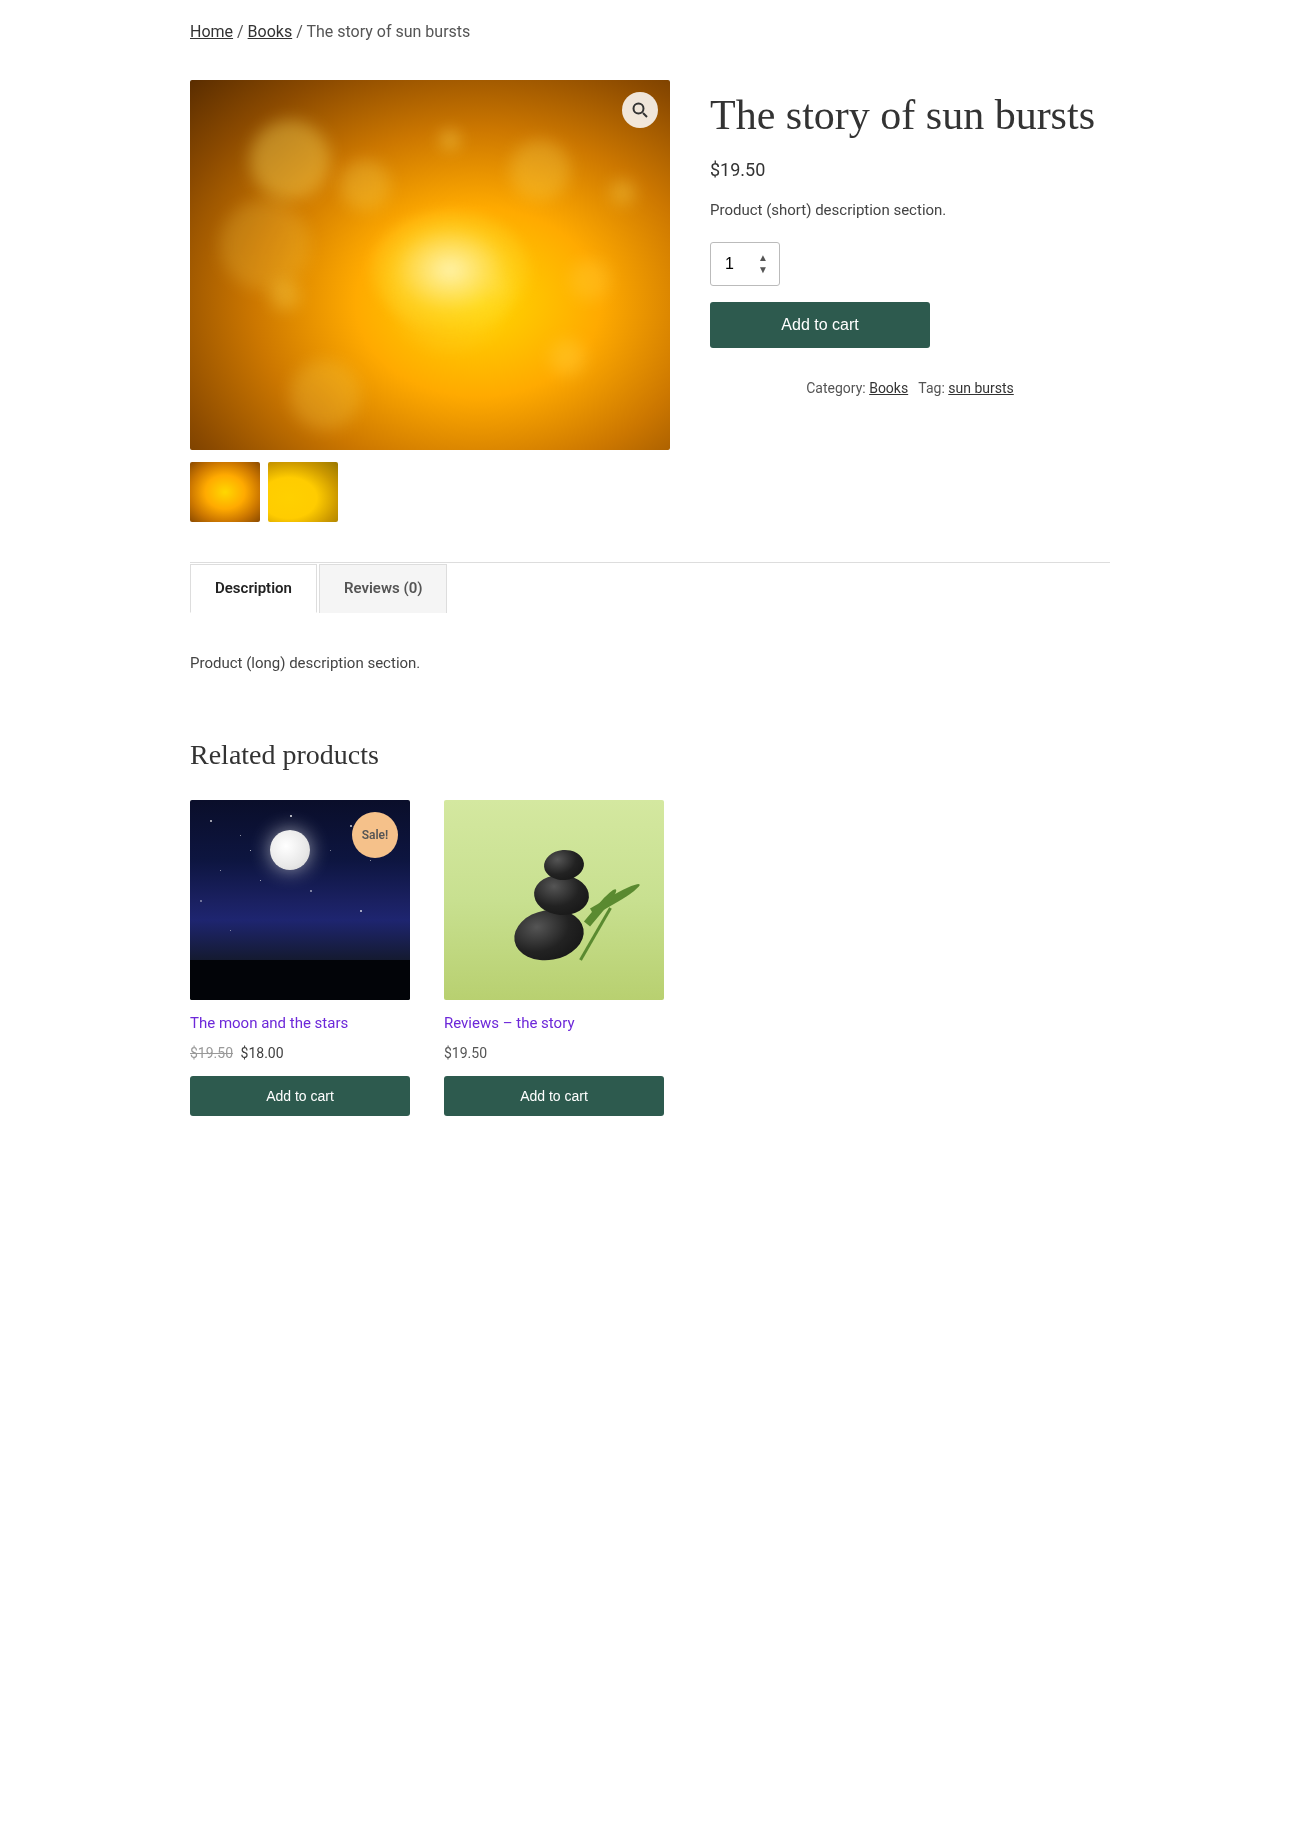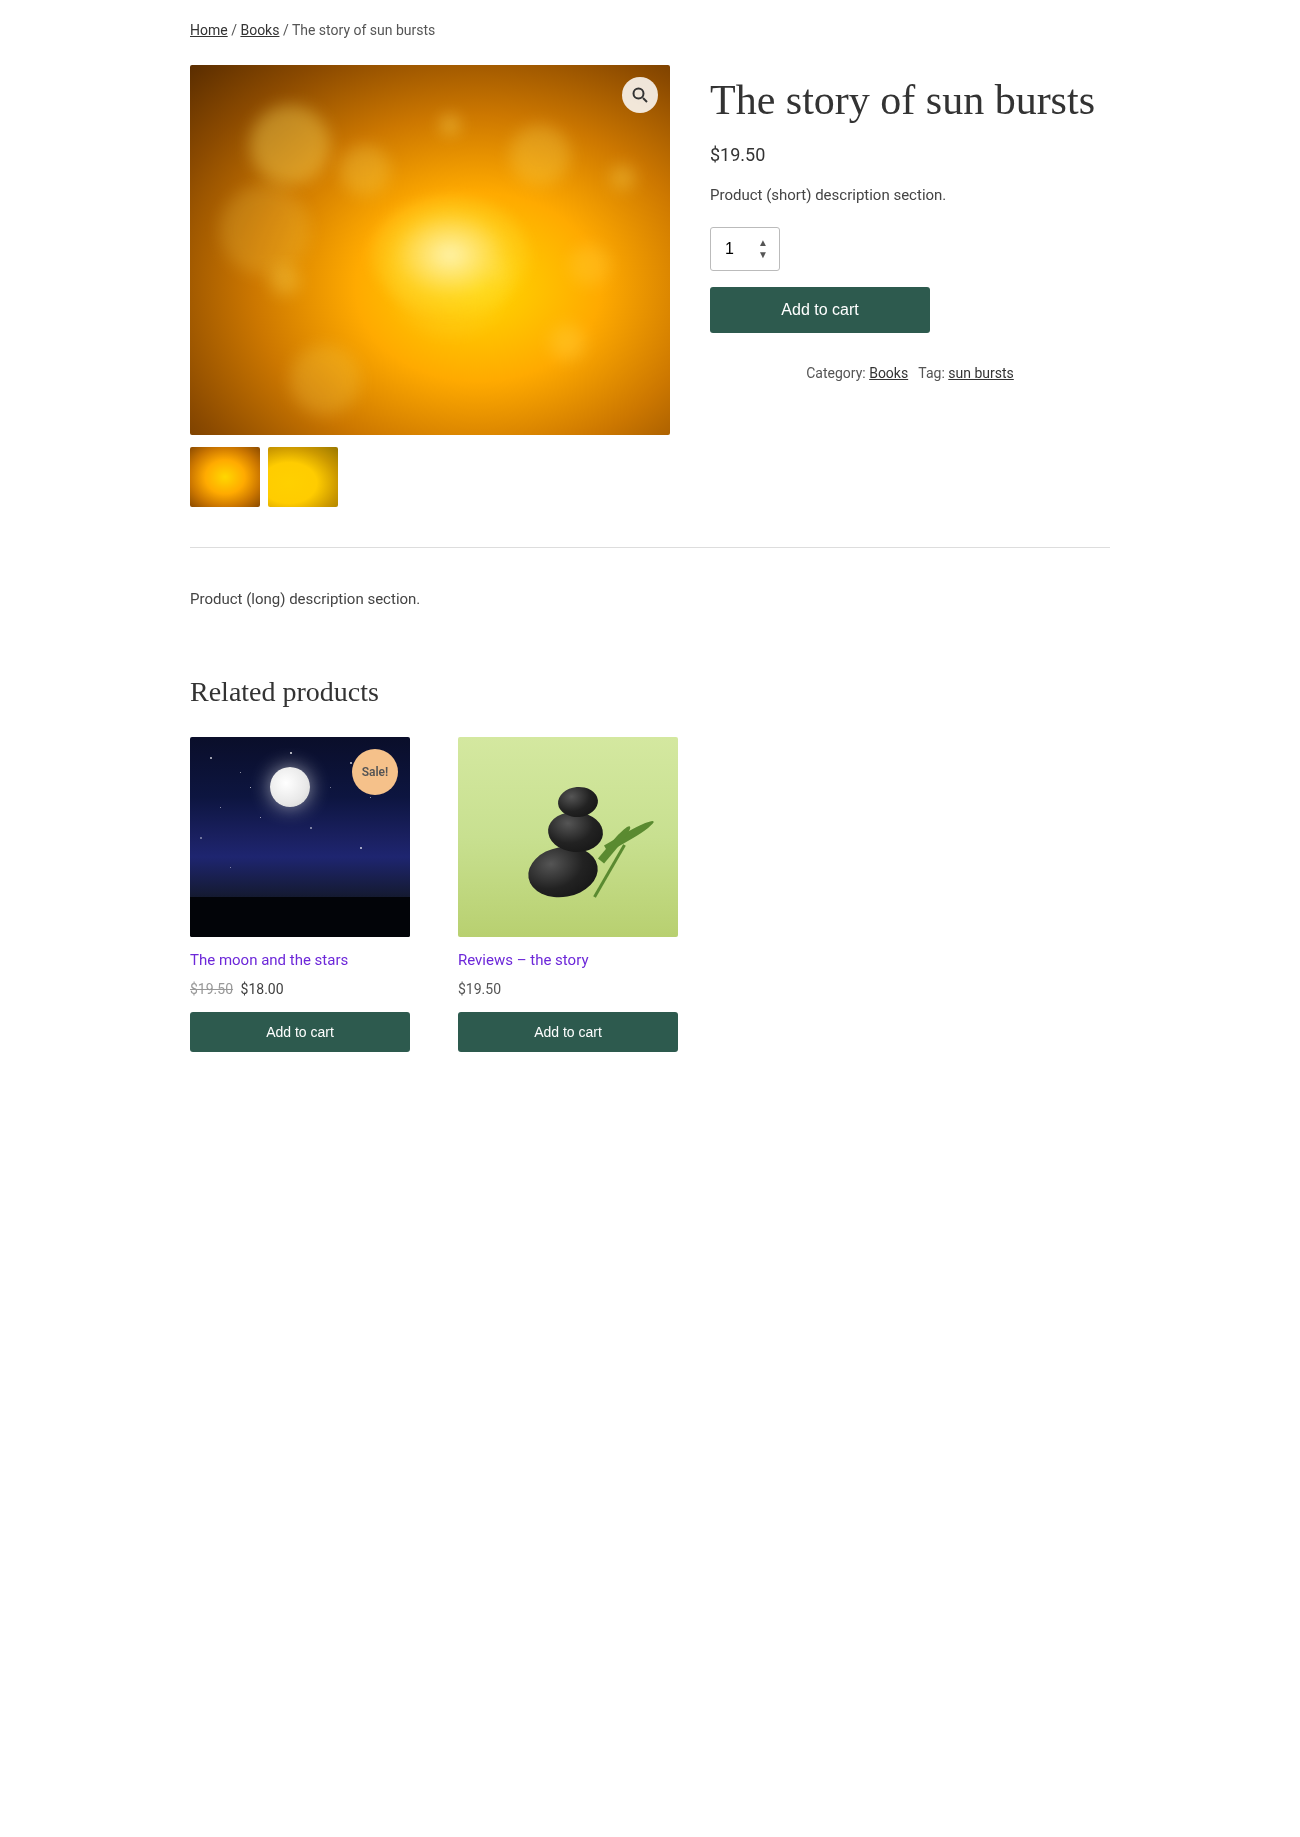--- a/index.html
+++ b/index.html
@@ -11,23 +11,23 @@
       line-height: 1.5;
     }
     .page-wrapper {
       max-width: 980px;
       margin: 0 auto;
       padding: 20px 30px 60px;
     }
 
     
     .breadcrumb {
-      font-size: 14px;
-      color: #555;
-      margin-bottom: 24px;
+      font-size: 16px;
+      color: #555;
+      margin-bottom: 36px;
     }
     .breadcrumb a {
       color: #333;
       text-decoration: underline;
       cursor: pointer;
     }
     .breadcrumb span {
       color: #555;
     }
 
@@ -221,21 +221,21 @@
     }
     .related-title {
       font-size: 28px;
       font-weight: 400;
       font-family: Georgia, serif;
       color: #333;
       margin-bottom: 24px;
     }
     .related-grid {
       display: flex;
-      gap: 48px;
+      gap: 34px;
     }
     .related-card {
       flex: 0 0 220px;
       cursor: pointer;
     }
     .related-image-container {
       position: relative;
       width: 100%;
       height: 200px;
       border-radius: 2px;
@@ -405,20 +405,24 @@
         <span>Category:</span>
         <a>Books</a>
         &nbsp;
         <span>Tag:</span>
         <a>sun bursts</a>
       </div>
     </div>
   </div>
 
   <div class="tabs-section">
+    <div class="tabs-header">
+      <div class="tab-item active">Description</div>
+      <div class="tab-item">Reviews (0)</div>
+    </div>
     <div class="tab-content">
       <p>Product (long) description section.</p>
     </div>
   </div>
 
   <div class="related-section">
     <h2 class="related-title">Related products</h2>
     <div class="related-grid">
 
       <div class="related-card">

